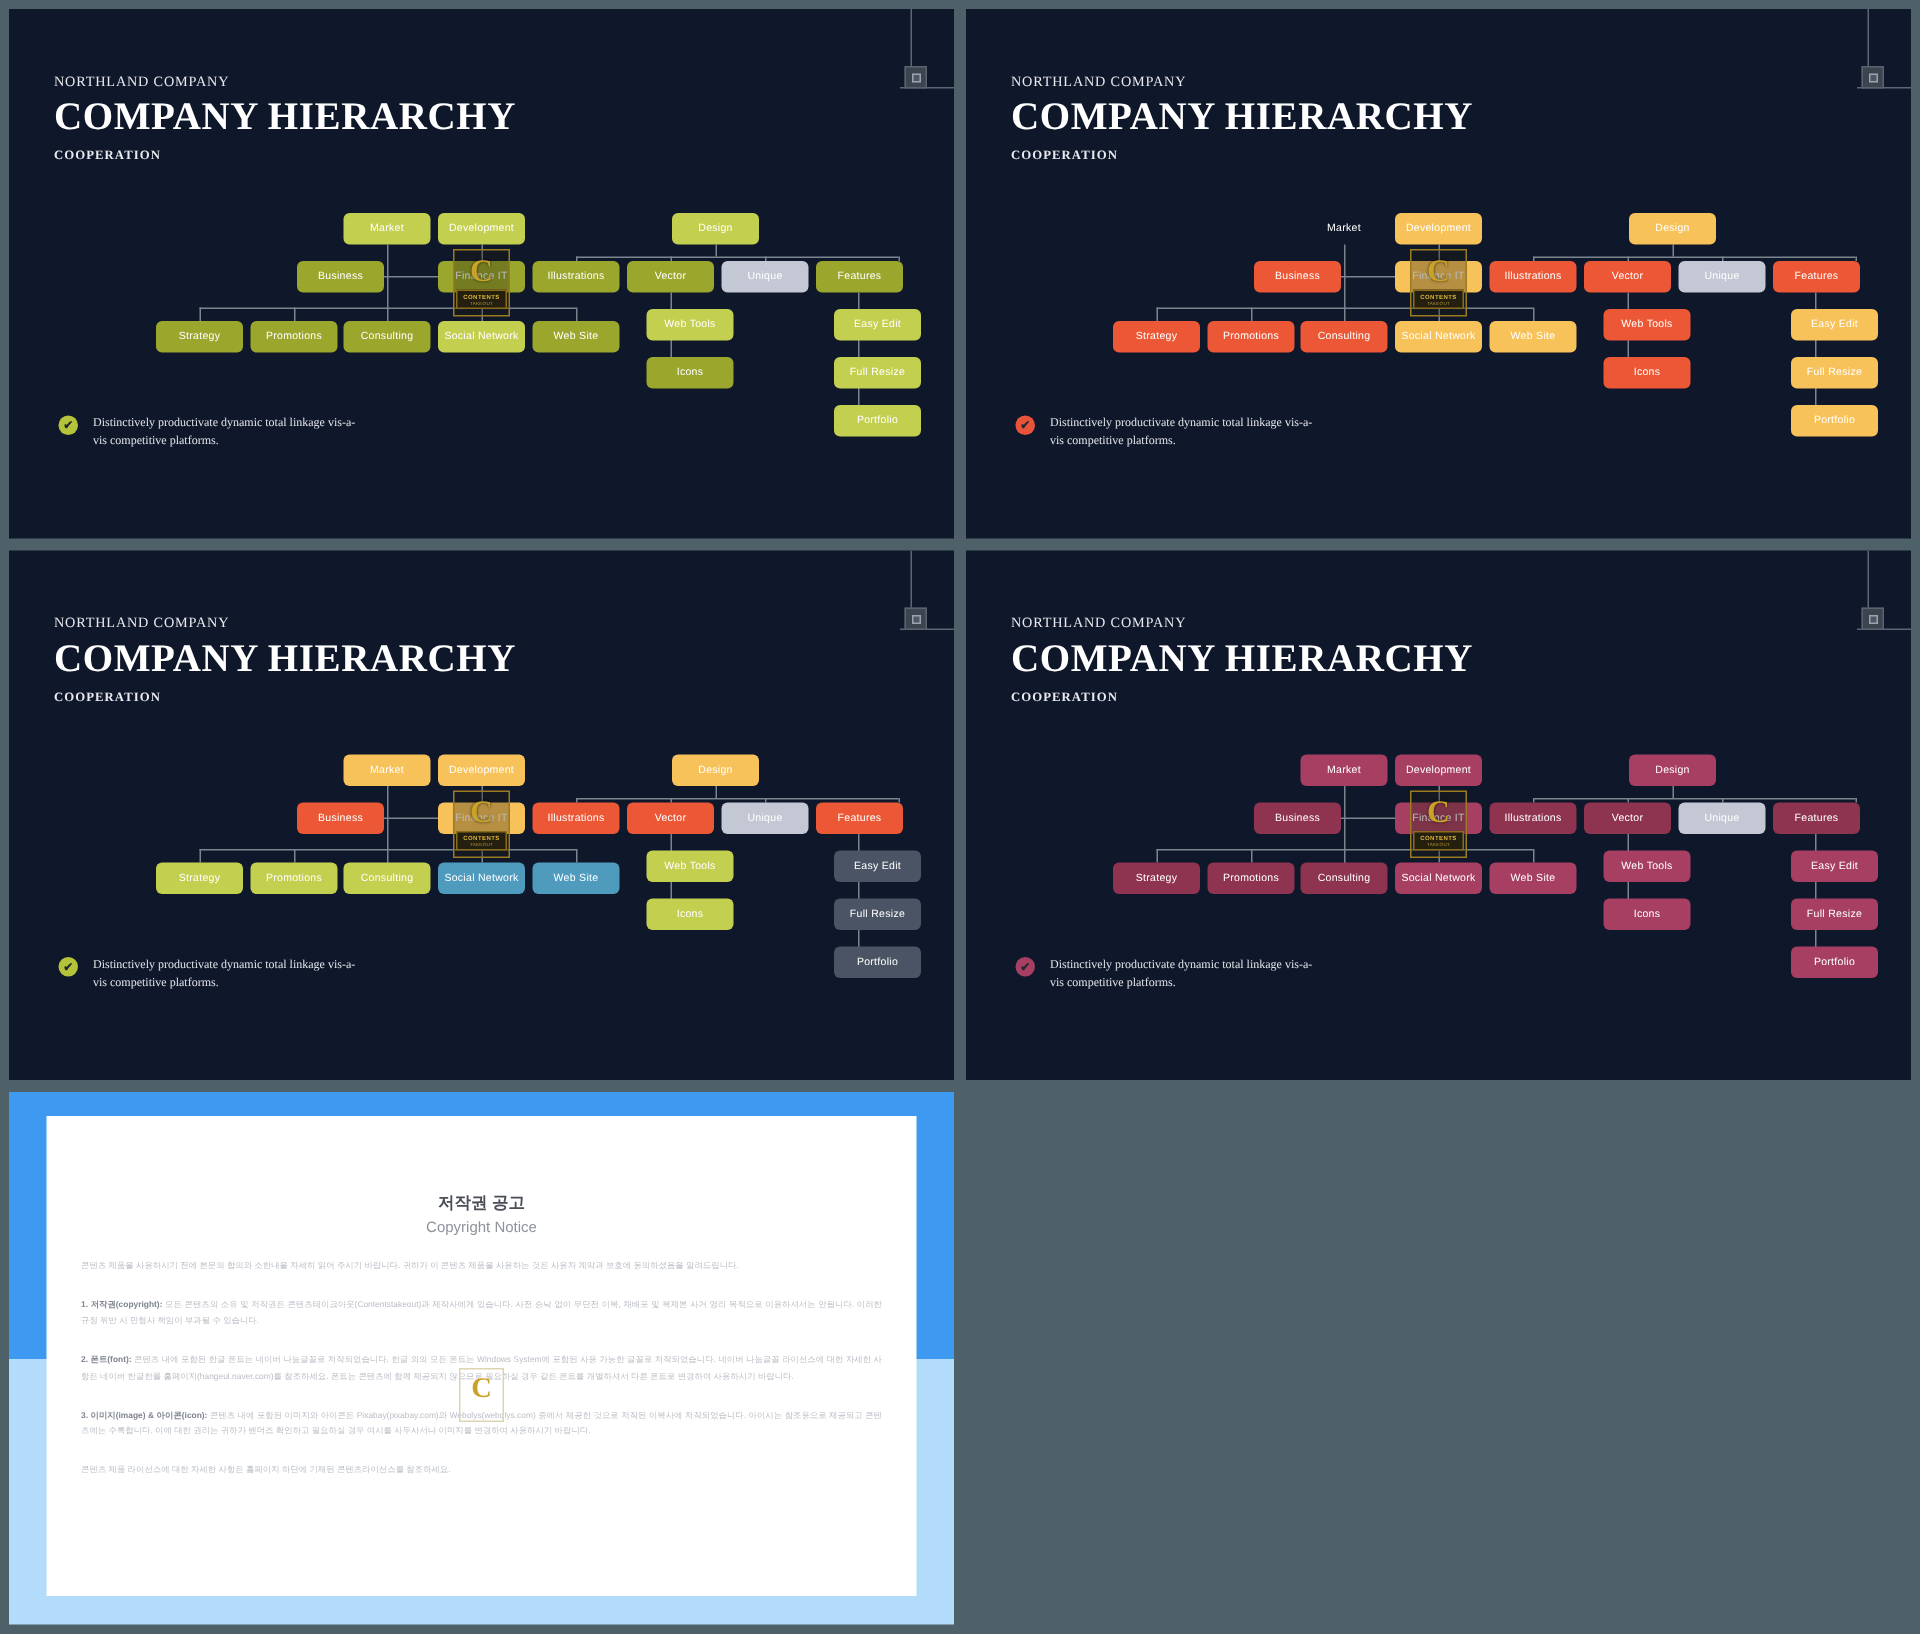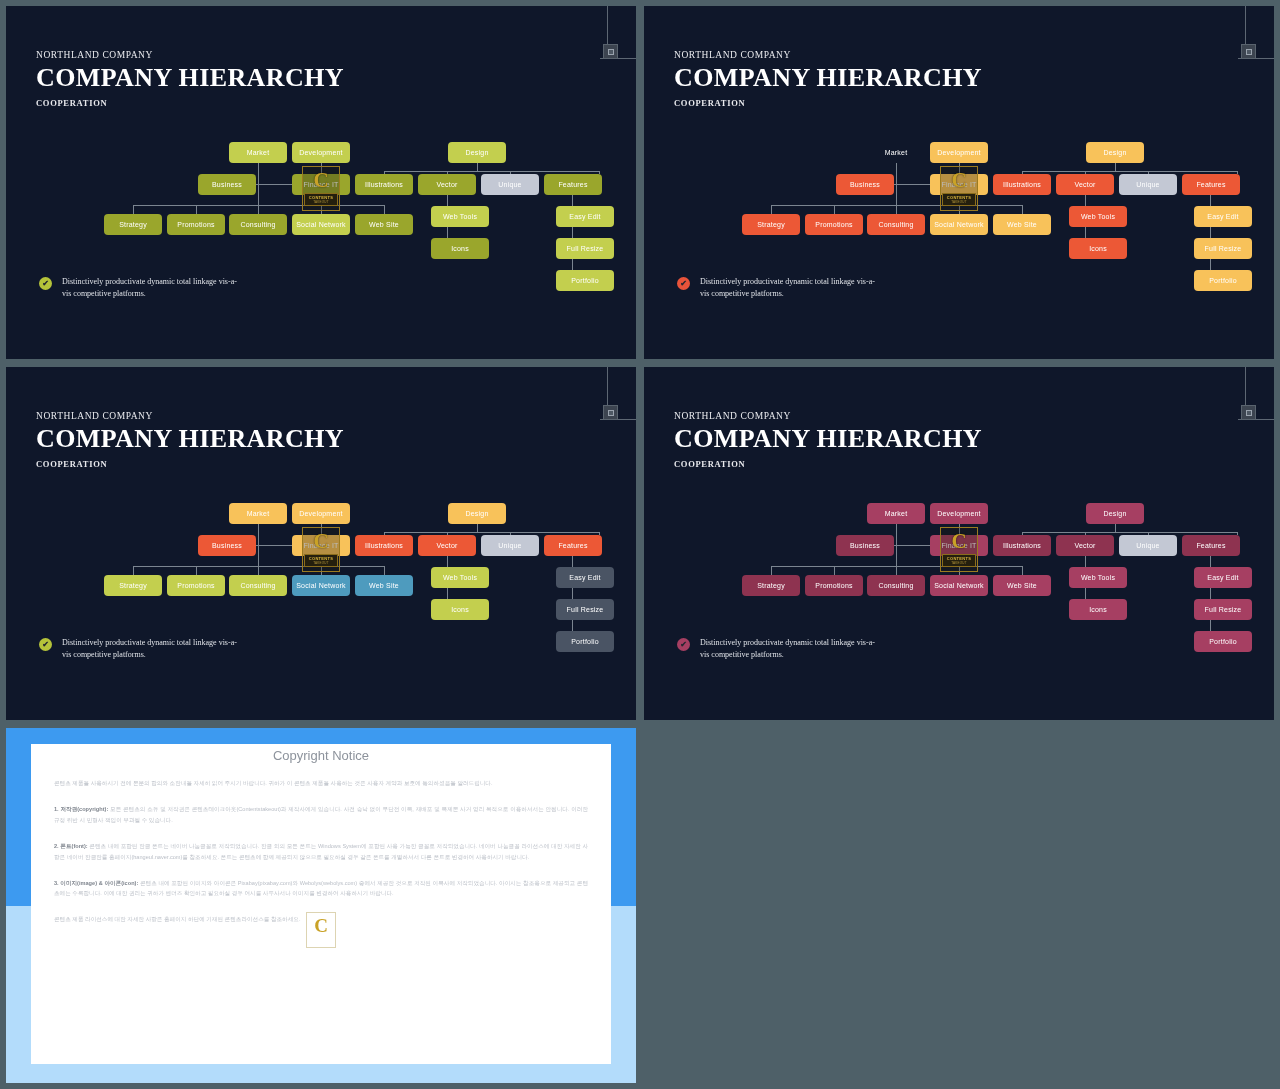--- a/index.html
+++ b/index.html
@@ -113,21 +113,21 @@
   .sheet {
     position: absolute; left: 25px; top: 16px; width: 580px; height: 320px;
     background: #ffffff; overflow: hidden;
   }
   .sheet h2 {
     text-align:center; margin-top: 50px;
     font-size: 11px; color: #4a4f57; font-weight: 700;
   }
   .sheet h3 {
     text-align:center; margin-top: 4px;
-    font-size: 13px; color: #8d939c; font-weight: 400;
+    font-size: 10px; color: #8d939c; font-weight: 400;
   }
   .sheet p {
     margin: 0 23px; font-size: 5.6px; line-height: 1.95;
     color: #b9bec6; text-align: justify;
   }
   .sheet p.gap { margin-top: 15px; }
   .sheet p b { color: #7f858e; }
   .sheet-wm {
     position: absolute; left: 50%; top: 168px; transform: translateX(-50%);
     width: 30px; height: 36px; border: 1px solid #ddd4b2;
@@ -555,20 +555,21 @@
       </div>
       <div class="note">
         <span class="chk" style="background: rgb(166, 63, 98);">✔</span>
         <span class="txt">Distinctively productivate dynamic total linkage vis-a-vis competitive platforms.</span>
       </div>
     </div>
     <div class="sheet-wrap">
       <div class="sheet-frame-top"></div>
       <div class="sheet-frame-bot"></div>
       <div class="sheet">
+        <h2>저작권 공고</h2>
         <h3>Copyright Notice</h3>
         <p class="gap">콘텐츠 제품을 사용하시기 전에 본문의 합의와 소한내을 자세히 읽어 주시기 바랍니다. 귀하가 이 콘텐츠 제품을 사용하는 것은 사용자 계약과 보호에 동의하셨음을 알려드립니다.</p>
         <p class="gap"><b>1. 저작권(copyright):</b><span> 모든 콘텐츠의 소유 및 저작권은 콘텐츠테이크아웃(Contentstakeout)과 제작사에게 있습니다. 사전 승낙 없이 무단전 이복, 재배포 및 복제본 사거 영리 목적으로 이용하셔서는 안됩니다. 이러한 규정 위반 시 민형사 책임이 부과될 수 있습니다.</span></p>
         <p class="gap"><b>2. 폰트(font):</b><span> 콘텐츠 내에 포함된 한글 폰트는 네이버 나눔글꼴로 저작되었습니다. 한글 외의 모든 폰트는 Windows System에 포함된 사용 가능한 글꼴로 저작되었습니다. 네이버 나눔글꼴 라이선스에 대한 자세한 사항은 네이버 한글한률 홈페이지(hangeul.naver.com)를 참조하세요. 폰트는 콘텐츠에 함께 제공되지 않으므로 필요하실 경우 같은 폰트를 개별하셔서 다른 폰트로 변경하여 사용하시기 바랍니다.</span></p>
         <p class="gap"><b>3. 이미지(image) &amp; 아이콘(icon):</b><span> 콘텐츠 내에 포함된 이미지와 아이콘은 Pixabay(pixabay.com)와 Webolys(webolys.com) 중에서 제공한 것으로 저작된 이복사에 저작되었습니다. 아이시는 참조용으로 제공되고 콘텐츠에는 수록합니다. 이에 대한 권리는 귀하가 벤더즈 확인하고 필요하실 경우 여시를 사두사서나 이미지를 변경하여 사용하시기 바랍니다.</span></p>
         <p class="gap">콘텐츠 제품 라이선스에 대한 자세한 사항은 홈페이지 하단에 기재된 콘텐츠라이선스를 참조하세요.</p>
         <div class="sheet-wm">
           <span class="glyph">C</span>
         </div>
       </div>

